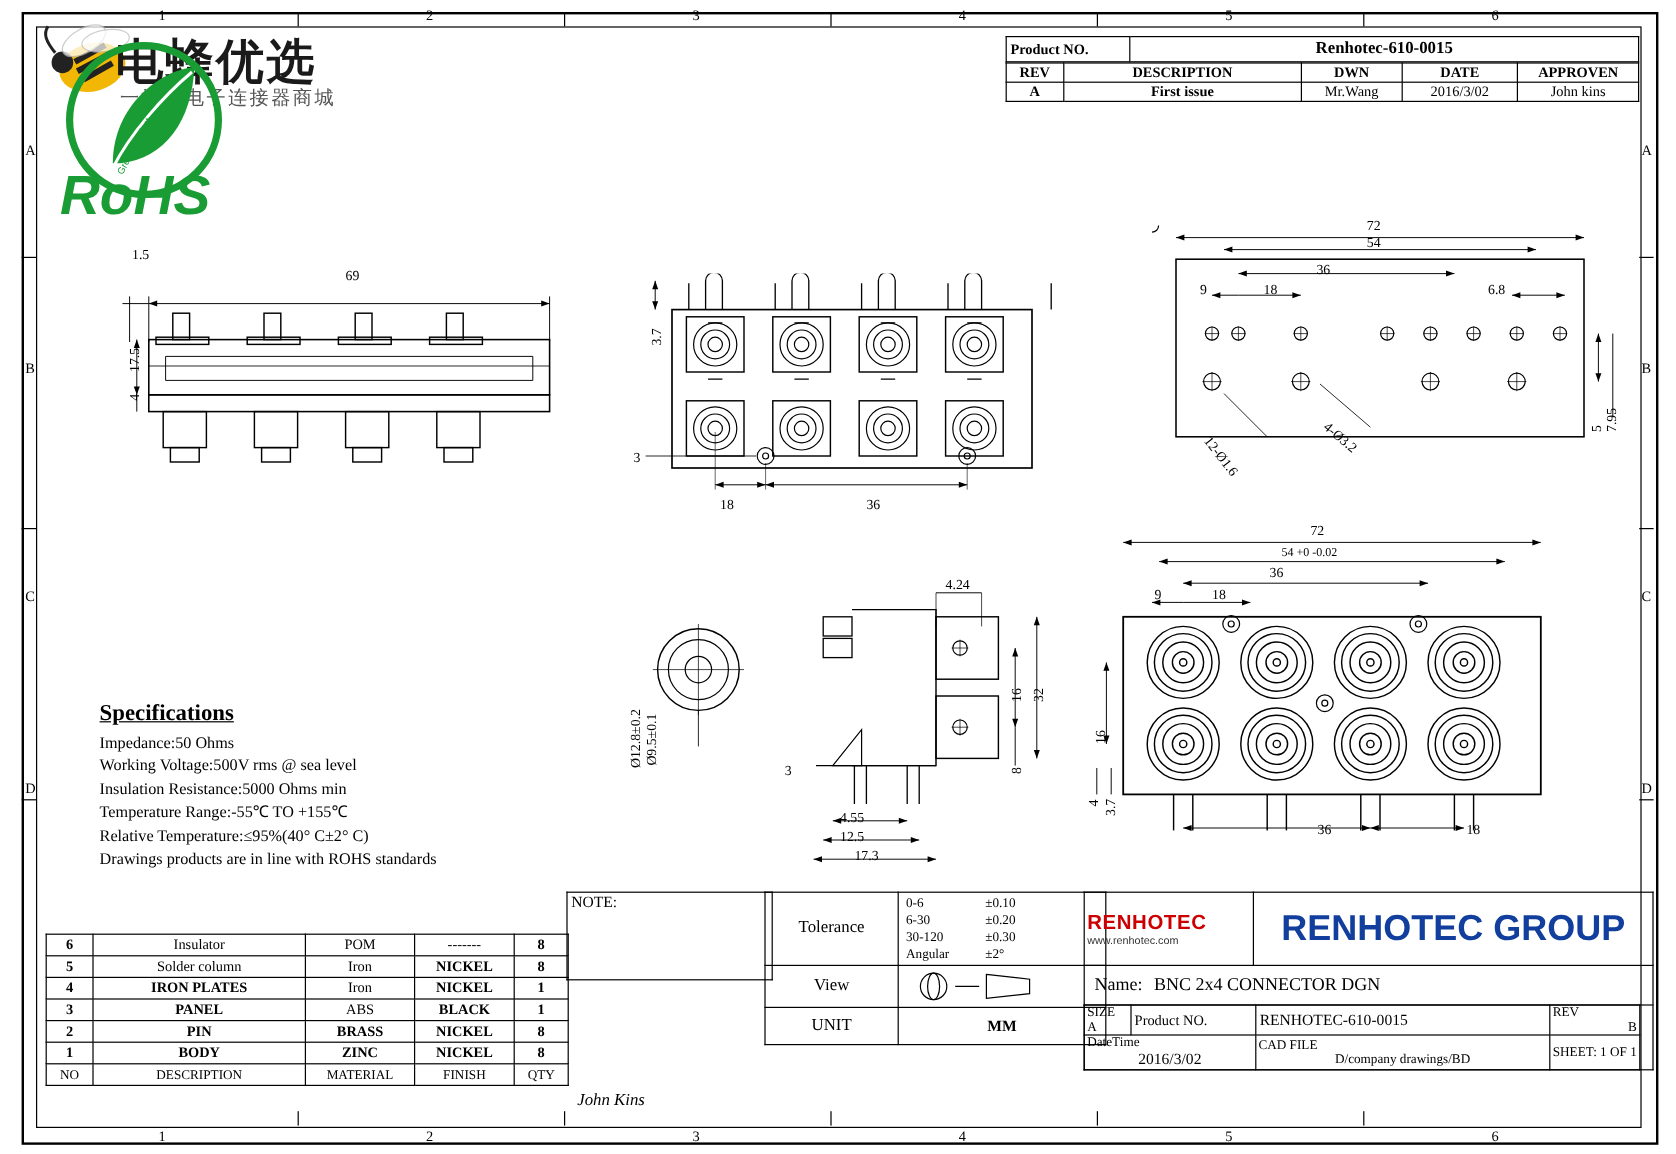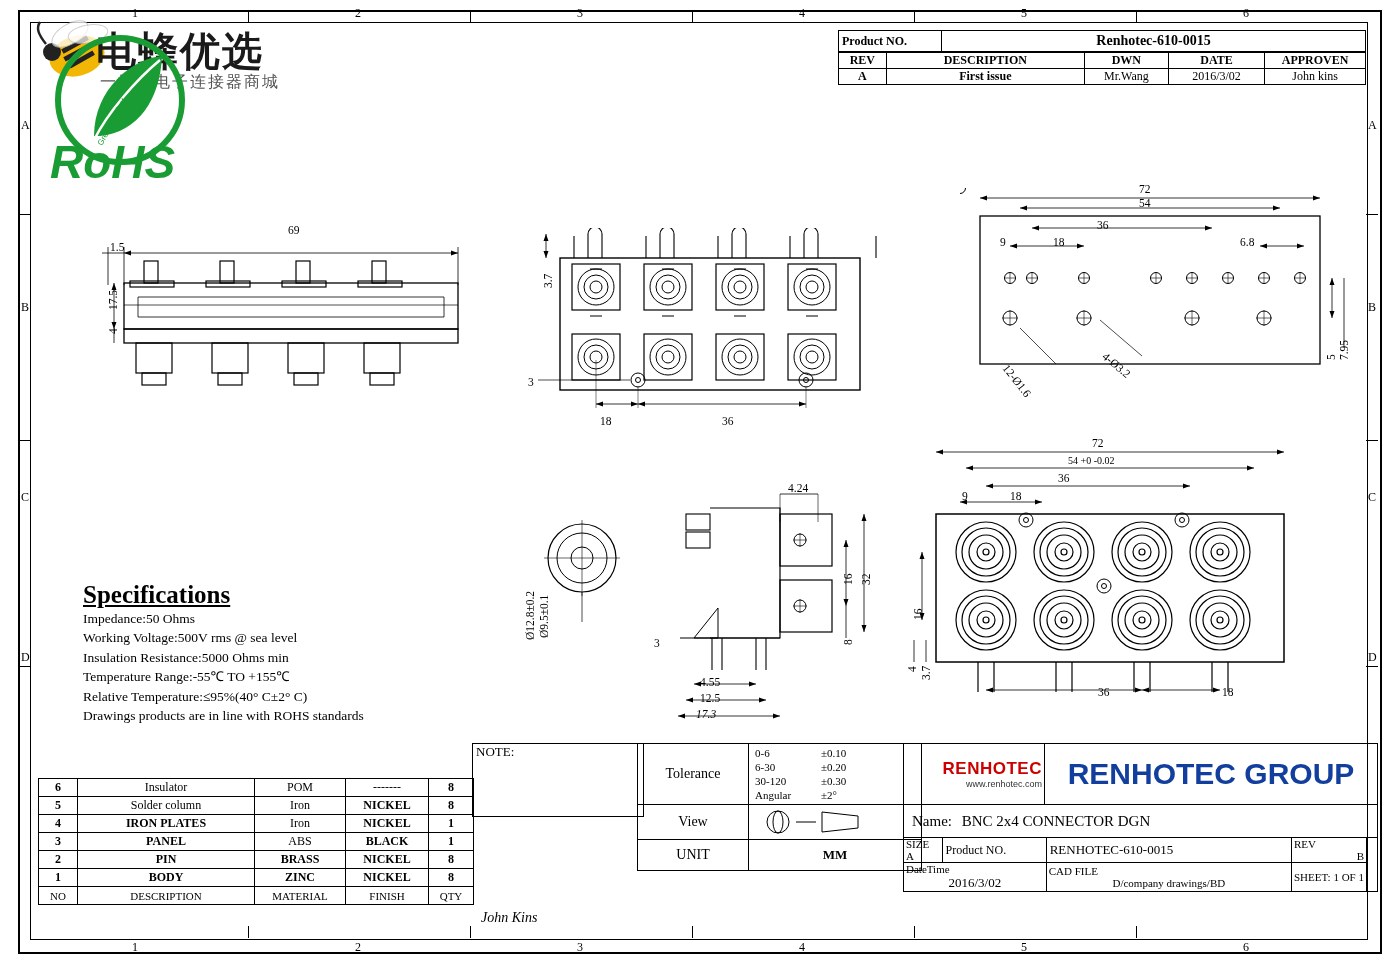--- a/index.html
+++ b/index.html
@@ -10,21 +10,21 @@
   .zone-label{position:absolute;font-size:12px;font-family:"Liberation Serif",serif;}
   .tick{position:absolute;background:#000;}
   
   .colnum{position:absolute;font-size:12px;text-align:center;width:20px;}
   
   table.tb{border-collapse:collapse;font-family:"Liberation Serif",serif;}
   table.tb td,table.tb th{border:1px solid #000;padding:0 3px;font-size:12px;}
   .center{text-align:center;}
   .bold{font-weight:bold;}
   .specs{position:absolute;left:83px;top:585px;width:400px;font-size:13.5px;line-height:19.5px;}
-  .specs .title{font-size:25px;font-weight:bold;text-decoration:underline;margin-bottom:4px;font-family:"Liberation Serif",serif;}
+  .specs .title{font-size:19px;font-weight:bold;text-decoration:underline;margin-bottom:4px;font-family:"Liberation Serif",serif;}
   .dim{position:absolute;font-size:11.5px;font-family:"Liberation Serif",serif;}
   .dimv{position:absolute;font-size:11.5px;font-family:"Liberation Serif",serif;transform:rotate(-90deg);transform-origin:0 0;white-space:nowrap;}
   .partstable{position:absolute;left:38px;top:778px;}
   .partstable td{height:17px;font-size:12.5px;}
   .logo-rohs{position:absolute;left:42px;top:28px;width:170px;height:170px;}
   .bee{position:absolute;left:22px;top:8px;width:300px;height:90px;}
   .cn{position:absolute;font-family:"DejaVu Sans",sans-serif;color:#1a1a1a;}
   .renhotec-red{color:#c00;font-weight:bold;}
   .renho-blue{color:#123f9e;font-weight:bold;}
   svg{display:block;}
@@ -172,21 +172,21 @@
     <rect x="198" y="118" width="36" height="30"></rect>
     <rect x="204" y="148" width="24" height="12"></rect>
     <rect x="274" y="118" width="36" height="30"></rect>
     <rect x="280" y="148" width="24" height="12"></rect>
   </g>
 
   <g stroke="#000" stroke-width="0.7">
     <line x1="34" y1="80" x2="368" y2="80"></line>
   </g>
 </svg>
-<div class="dim" style="left:110px;top:241px;">1.5</div>
+<div class="dim" style="left:110px;top:207px;">1.5</div>
 <div class="dim" style="left:288px;top:224px;">69</div>
 <div class="dimv" style="left:107px;top:310px;">17.5</div>
 <div class="dimv" style="left:107px;top:334px;">4</div>
 
 <svg class="abs" style="left:530px;top:228px;" width="360" height="190" viewBox="0 0 360 190">
 
   <rect x="30" y="30" width="300" height="132" fill="none" stroke="#000" stroke-width="1.4"></rect>
 
   <g stroke="#000" stroke-width="1.1" fill="none">
     <path d="M58 30 v-24 a7 7 0 0 1 14 0 v24"></path>
@@ -414,21 +414,21 @@
   <path d="M18 228 l7 -2.5 v5 z" fill="#000"></path>
     <path d="M120 228 l-7 -2.5 v5 z" fill="#000"></path>
 </svg>
 <div class="dim" style="left:788px;top:482px;">4.24</div>
 <div class="dimv" style="left:842px;top:585px;">16</div>
 <div class="dimv" style="left:860px;top:585px;">32</div>
 <div class="dimv" style="left:842px;top:645px;">8</div>
 <div class="dim" style="left:654px;top:637px;">3</div>
 <div class="dim" style="left:700px;top:676px;">4.55</div>
 <div class="dim" style="left:700px;top:692px;">12.5</div>
-<div class="dim" style="left:696px;top:708px;font-style:italic;">17.3</div>
+<div class="dim" style="left:712px;top:708px;">17.3</div>
 
 <svg class="abs" style="left:900px;top:440px;" width="420" height="270" viewBox="0 0 420 270">
 
   <line x1="36" y1="12" x2="384" y2="12" stroke="#000" stroke-width="0.8"></line>
   <path d="M36 12 l7 -2.5 v5 z" fill="#000"></path>
     <path d="M384 12 l-7 -2.5 v5 z" fill="#000"></path>
   <line x1="66" y1="28" x2="354" y2="28" stroke="#000" stroke-width="0.8"></line>
   <path d="M66 28 l7 -2.5 v5 z" fill="#000"></path>
     <path d="M354 28 l-7 -2.5 v5 z" fill="#000"></path>
   <line x1="86" y1="46" x2="290" y2="46" stroke="#000" stroke-width="0.8"></line>
@@ -632,21 +632,21 @@
       <td class="center bold" style="font-size:13px;">MM</td>
     </tr>
   </tbody>
     </table>
 </div>
 
 <div class="abs" style="left:903px;top:743px;">
   <table class="tb">
     <tbody>
         <tr>
-      <td style="width:136px;height:56px;text-align:right;padding:2px;">
+      <td style="width:136px;height:56px;text-align:left;padding:2px;">
         <div class="renhotec-red" style="font-size:17px;font-family:'Liberation Sans',sans-serif;letter-spacing:0.5px;"><span>RENHOTEC</span></div>
         <div style="font-size:9px;color:#333;font-family:'Liberation Sans',sans-serif;"><span>www.renhotec.com</span></div>
       </td>
       <td class="center renho-blue" style="width:326px;font-size:30px;font-family:'Liberation Sans',sans-serif;">RENHOTEC GROUP</td>
     </tr>
     <tr>
       <td colspan="2" style="height:32px;padding-left:8px;font-size:15px;">
         <span>Name:</span>
         <span style="margin-left:6px;">BNC  2x4 CONNECTOR DGN</span>
       </td>

